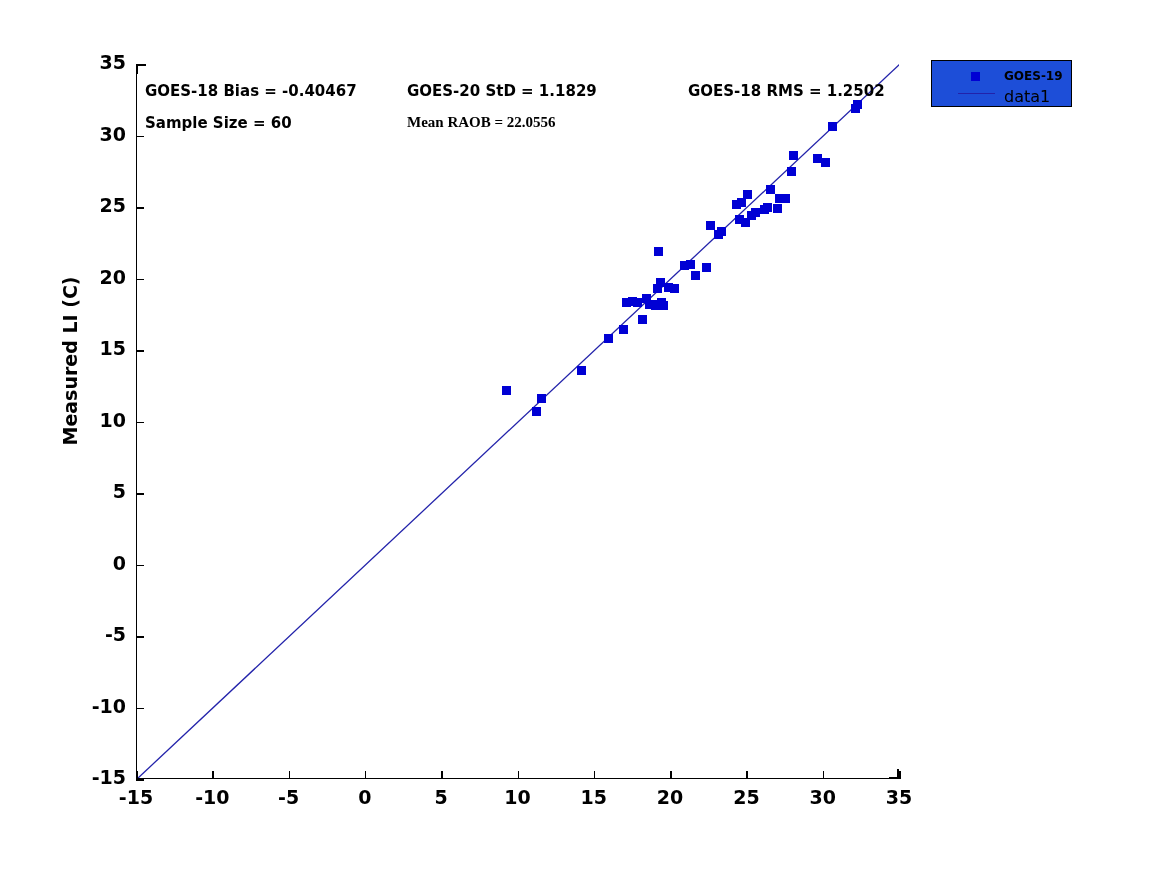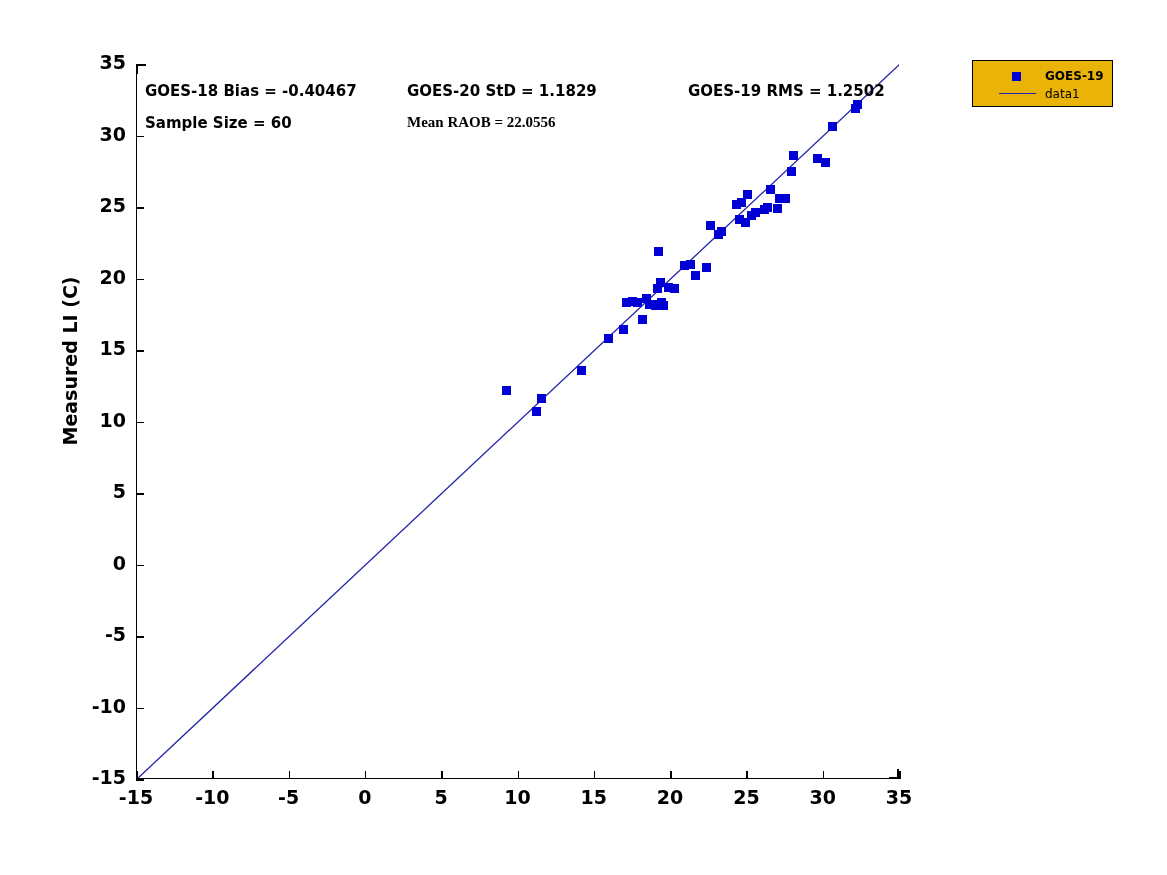--- a/index.html
+++ b/index.html
@@ -126,26 +126,26 @@
     position: absolute;
     width: 9px;
     height: 9px;
     background: #0000D4;
     margin-left: -4.5px;
     margin-top: -4.5px;
   }
   
   #legend {
     position: absolute;
-    left: 972px;
+    left: 931px;
     top: 60px;
     width: 141px;
     height: 47px;
     border: 1.3px solid #000000;
-    background: #eab308;
+    background: #1d4ed8;
     box-sizing: border-box;
   }
   #legend-marker {
     position: absolute;
     left: 39px;
     top: 11px;
     width: 9px;
     height: 9px;
     background: #0000D4;
   }
@@ -162,21 +162,21 @@
     left: 72px;
     top: 8px;
     font-size: 12px;
     font-weight: bold;
     color: #000000;
   }
   #legend-label-2 {
     position: absolute;
     left: 72px;
     top: 26px;
-    font-size: 12px;
+    font-size: 16px;
     color: #000000;
   }
 </style>
 </head>
 <body>
 
 <div id="figure">
 
 
   <div id="plot-area">
@@ -282,21 +282,21 @@
       <div class="tick-y" style="position: absolute; left: 136px; top: 135.5px;"></div>
       <div class="ticklabel-y" style="left: 56px; top: 135.5px;">30</div>
       <div class="tick-y" style="position: absolute; left: 136px; top: 64px;"></div>
       <div class="ticklabel-y" style="left: 56px; top: 64px;">35</div>
     </div>
 
   <div id="ylabel">Measured LI (C)</div>
 
   <div class="annot" id="annot-bias" style="left:145px;top:82px;">GOES-18 Bias = -0.40467</div>
   <div class="annot" id="annot-std" style="left:407px;top:82px;">GOES-20 StD = 1.1829</div>
-  <div class="annot" id="annot-rms" style="left:688px;top:82px;">GOES-19 RMS = 1.2502</div>
+  <div class="annot" id="annot-rms" style="left:688px;top:82px;">GOES-18 RMS = 1.2502</div>
   <div class="annot" id="annot-n" style="left:145px;top:114px;">Sample Size = 60</div>
   <div class="annot" id="annot-mean" style="left:407px;top:114px;font-family:Liberation Serif, serif;">Mean RAOB = 22.0556</div>
 
   <div id="legend">
     <div id="legend-marker"></div>
     <div id="legend-line"></div>
     <div id="legend-label-1">GOES-19</div>
     <div id="legend-label-2">data1</div>
   </div>
 

